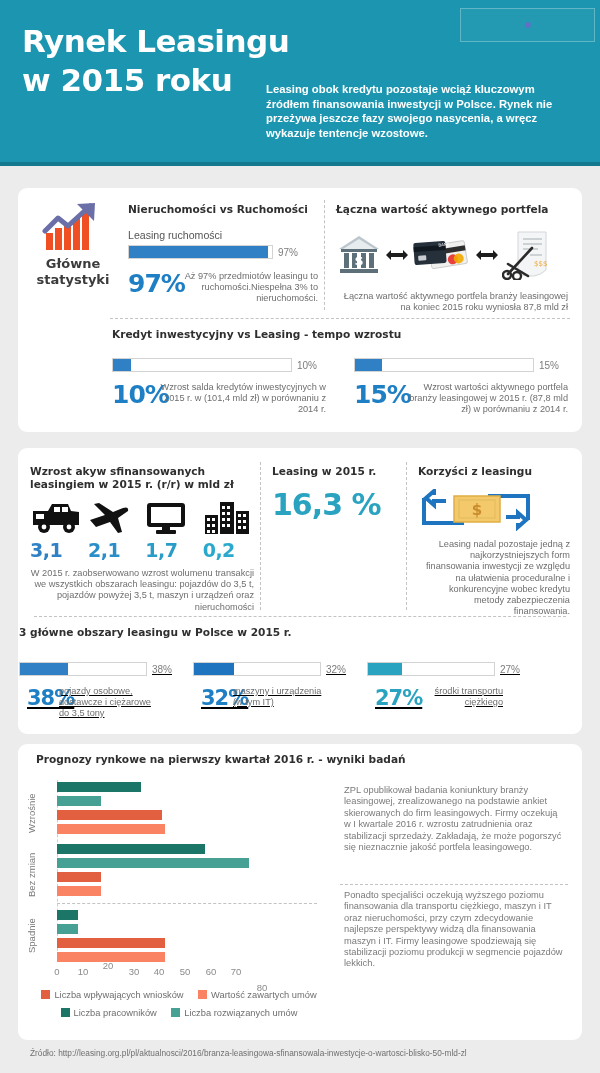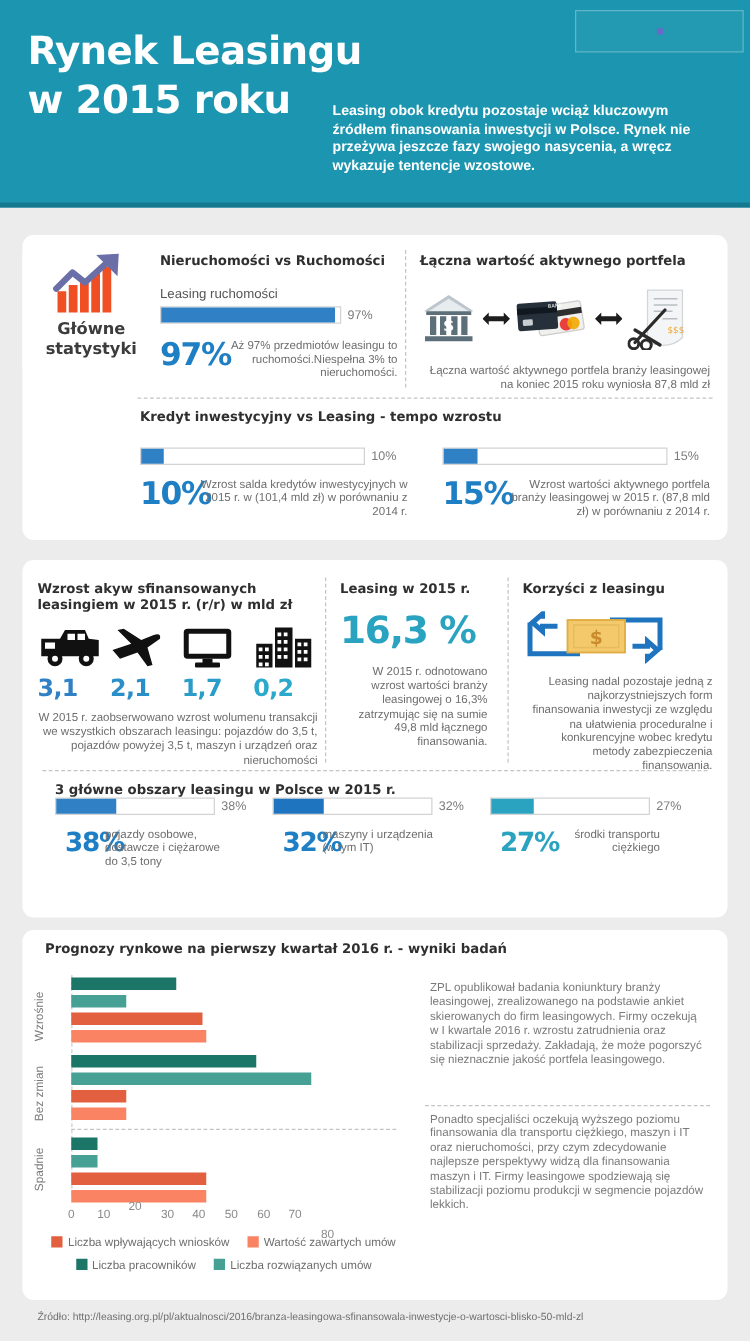--- a/index.html
+++ b/index.html
@@ -387,43 +387,42 @@
         <div class="asset-num c4">0,2</div>
       </div>
     </div>
 
     <div class="body-text" style="margin-top:7px; width:224px;">W 2015 r. zaobserwowano wzrost wolumenu transakcji we wszystkich obszarach leasingu: pojazdów do 3,5 t, pojazdów powyżej 3,5 t, maszyn i urządzeń oraz nieruchomości</div>
   </div>
 
   <div class="abs" style="left:272px; top:465px; width:126px;">
     <div class="sec-title">Leasing w 2015 r.</div>
     <div style="font-family:'DejaVu Sans',sans-serif; font-weight:bold; font-size:30px; color:#2aa3c0; margin-top:10px; letter-spacing:-1px;">16,3 %</div>
-    <div class="body-text" style="margin-top:10px; width:118px;">W 2015 r. odnotowano wzrost wartości branży leasingowej o 16,3% zatrzymując się na sumie 49,8 mld łącznego finansowania.</div>
   </div>
 
   <div class="abs" style="left:418px; top:465px; width:152px;">
     <div class="sec-title">Korzyści z leasingu</div>
     <div style="margin-top:12px;">
       <svg width="116" height="42" viewBox="0 0 116 42">
         <path d="M16 6 L16 2 L8 9 L16 16 L16 12 L28 12" stroke="#1f74c0" stroke-width="4" fill="none"></path>
         <path d="M6 9 L6 34 L46 34" stroke="#1f74c0" stroke-width="4" fill="none"></path>
         <path d="M100 34 L100 38 L108 31 L100 24 L100 28 L88 28" stroke="#1f74c0" stroke-width="4" fill="none"></path>
         <path d="M110 31 L110 7 L70 7" stroke="#1f74c0" stroke-width="4" fill="none"></path>
         <rect x="36" y="7" width="46" height="26" fill="#f3c96b" stroke="#e0ae45" stroke-width="1.5"></rect>
         <rect x="41" y="11" width="36" height="18" fill="none" stroke="#e5bc5e" stroke-width="1.2"></rect>
         <text x="59" y="26" font-size="15" font-family="DejaVu Sans, sans-serif" font-weight="bold" fill="#c98b2c" text-anchor="middle">$</text>
       </svg>
     </div>
     <div class="body-text" style="margin-top:4px; width:152px;">Leasing nadal pozostaje jedną z najkorzystniejszych form finansowania inwestycji ze względu na ułatwienia proceduralne i konkurencyjne wobec kredytu metody zabezpieczenia finansowania.</div>
   </div>
 
-  <div class="abs" style="left:44px; top:626px; width:532px;">
+  <div class="abs" style="left:19px; top:626px; width:532px;">
     <div class="sec-title">3 główne obszary leasingu w Polsce w 2015 r.</div>
 
-    <div style="display:flex; gap:12px; ">
+    <div style="display:flex; gap:12px; margin-top:24px;text-decoration:underline;">
 
       <div style="width:162px;">
         <div class="pbar-row">
           <div class="pbar" style="width:128px;">
             <i style="width:38%; background:#2f80c4;"></i>
           </div>
           <span class="pbar-val">38%</span>
         </div>
         <div style="display:flex; margin-top:10px; align-items:flex-start;">
           <div class="area-num" style="width:40px; padding-left:8px;">38%</div>

